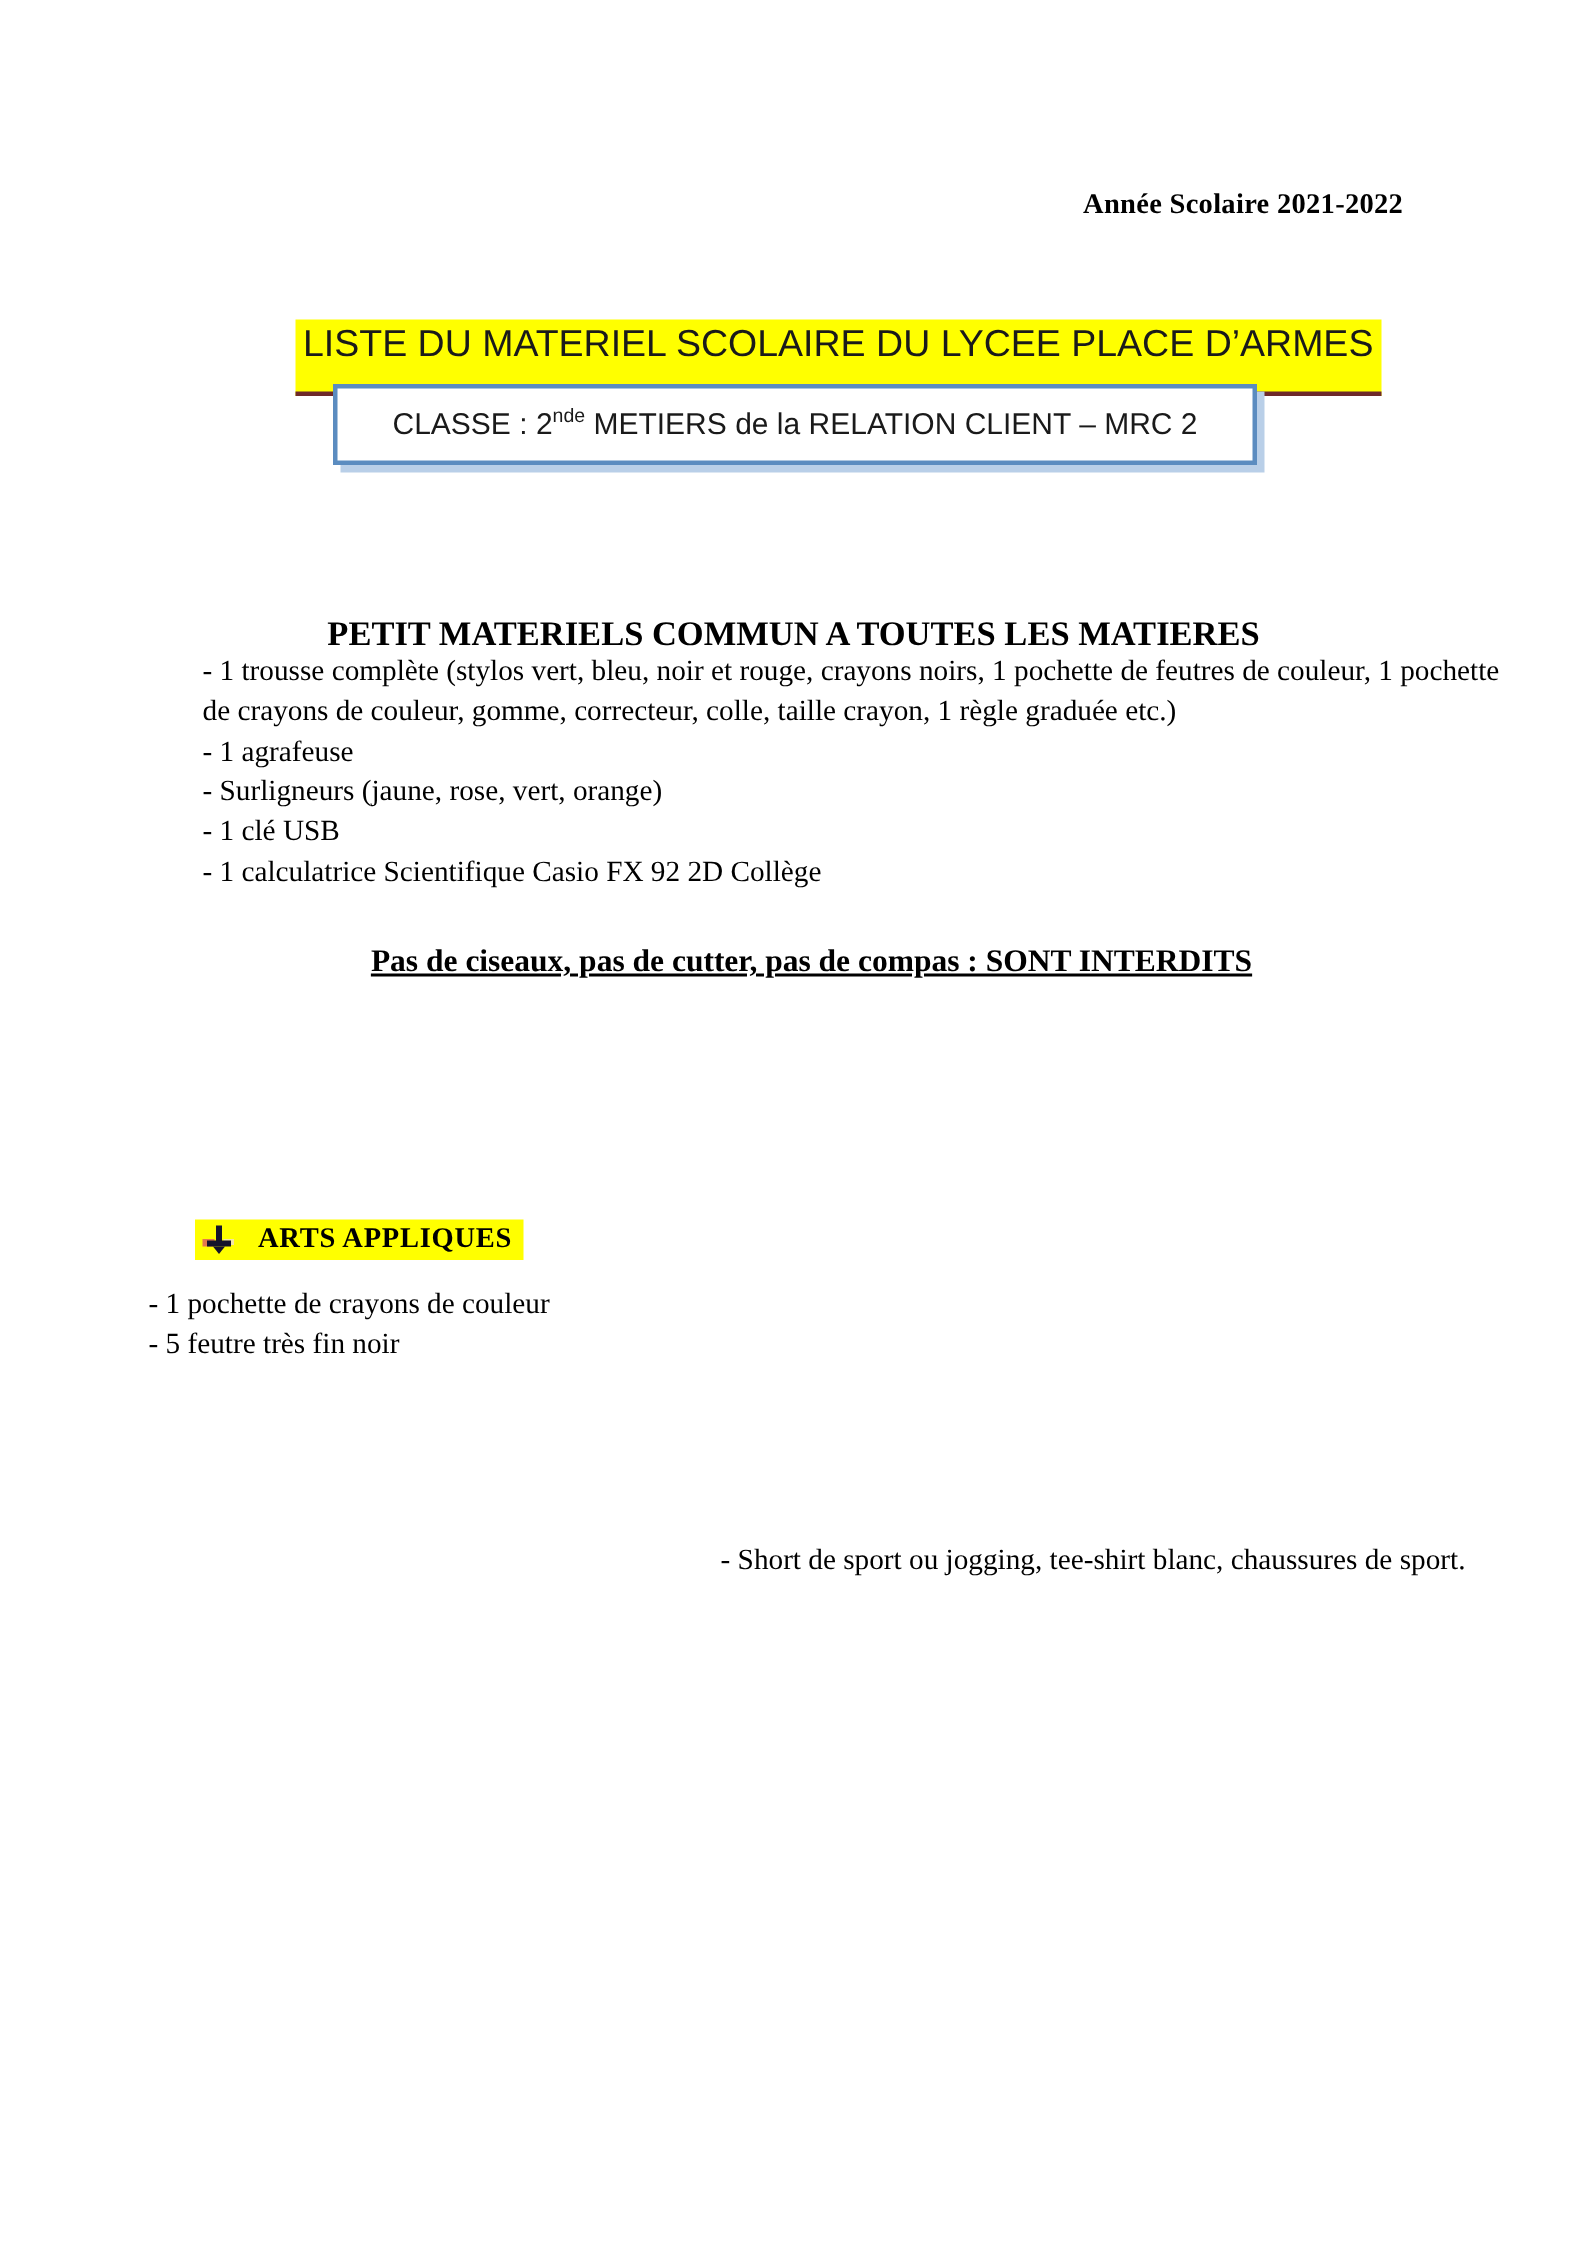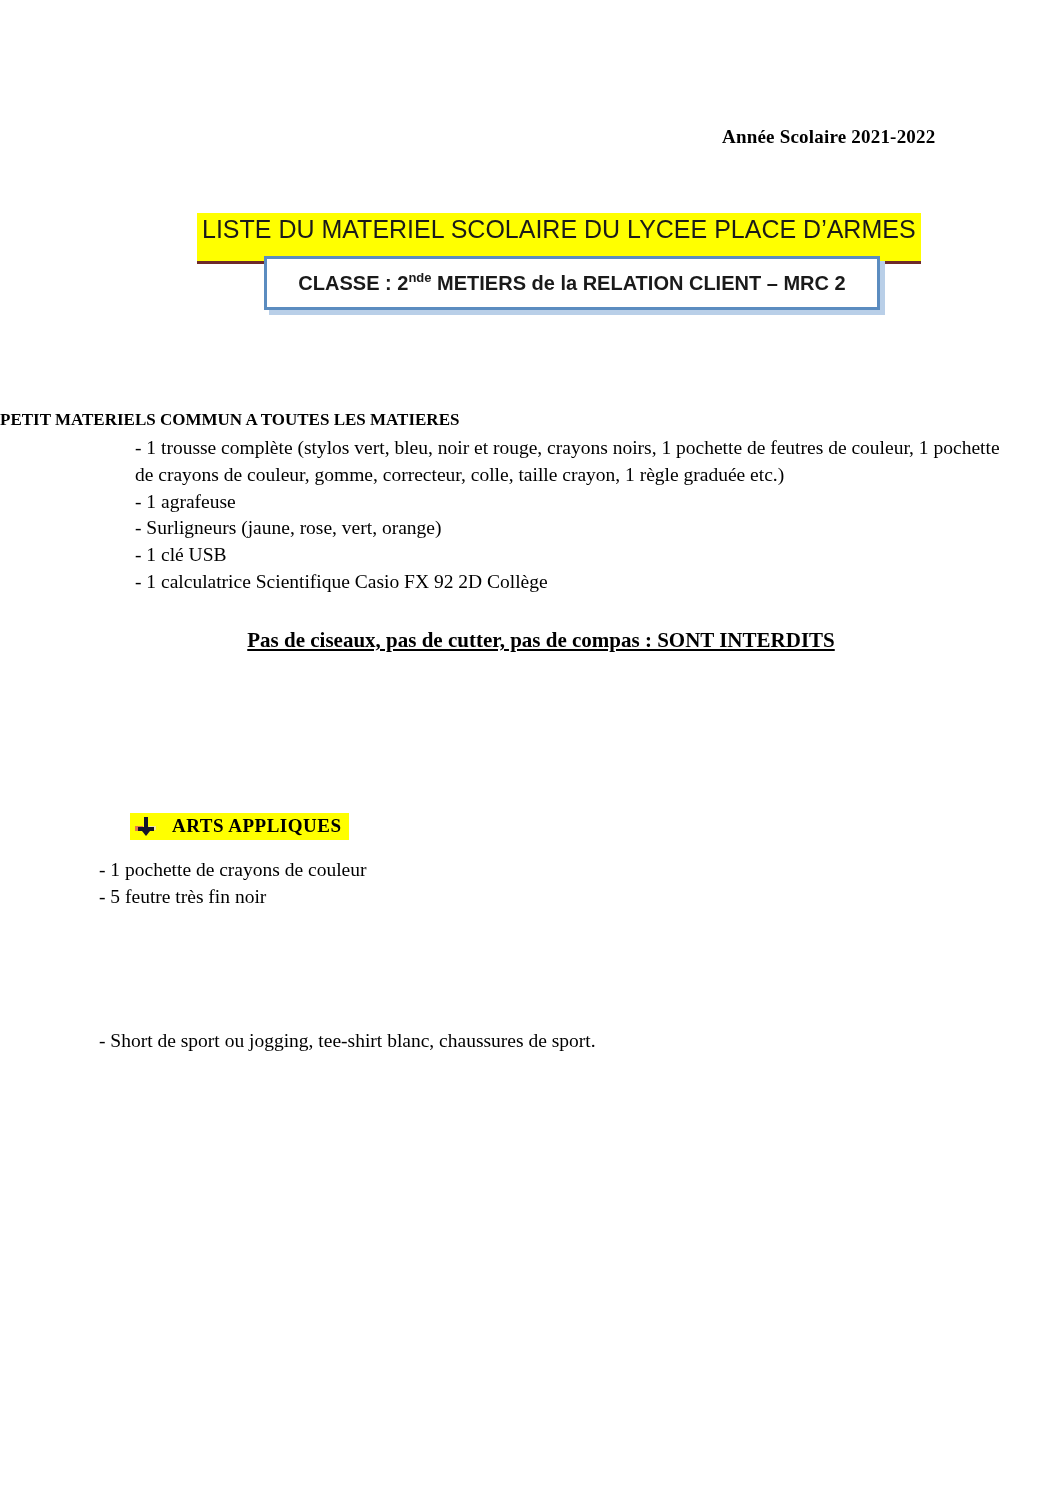--- a/index.html
+++ b/index.html
@@ -38,33 +38,33 @@
     top: 256px;
     left: 222px;
     width: 610px;
     border: 3px solid #5b8cc0;
     box-shadow: 5px 5px 0 #b9cfe8;
     background: #ffffff;
     text-align: center;
     padding: 13px 0 12px 0;
     font-family: "Liberation Sans", sans-serif;
     font-size: 20px;
-    font-weight: bold;
+    font-weight: normal;
     color: #1a1a1a;
-    margin-left: 42px;
   }
   .classe-box sup {
     font-size: 13px;
     vertical-align: super;
     line-height: 0;
   }
   .section-heading {
     position: absolute;
     width: 100%;
-    font-size: 17px;
+    text-align: center;
+    font-size: 23px;
     font-weight: bold;
   }
   .petit-heading { top: 410px; }
   .warning-line {
     position: absolute;
     top: 628px;
     width: 100%;
     text-align: center;
     font-size: 21px;
     font-weight: bold;
@@ -73,21 +73,21 @@
   .warning-line span { text-decoration: underline; }
   .body-list {
     position: absolute;
     left: 99px;
     width: 878px;
     font-size: 19.5px;
     line-height: 26.8px;
   }
   .common-list { top: 435px; margin-left: 36px; }
   .arts-list { top: 857px; }
-  .eps-list { top: 1028px; }
+  .eps-list { top: 1028px; text-align: right; }
   .bullet-heading {
     position: absolute;
     left: 130px;
     display: flex;
     align-items: center;
     gap: 0;
   }
   .arts-heading { top: 813px; }
   .eps-heading { top: 979px; }
   .bullet-heading .hl {

